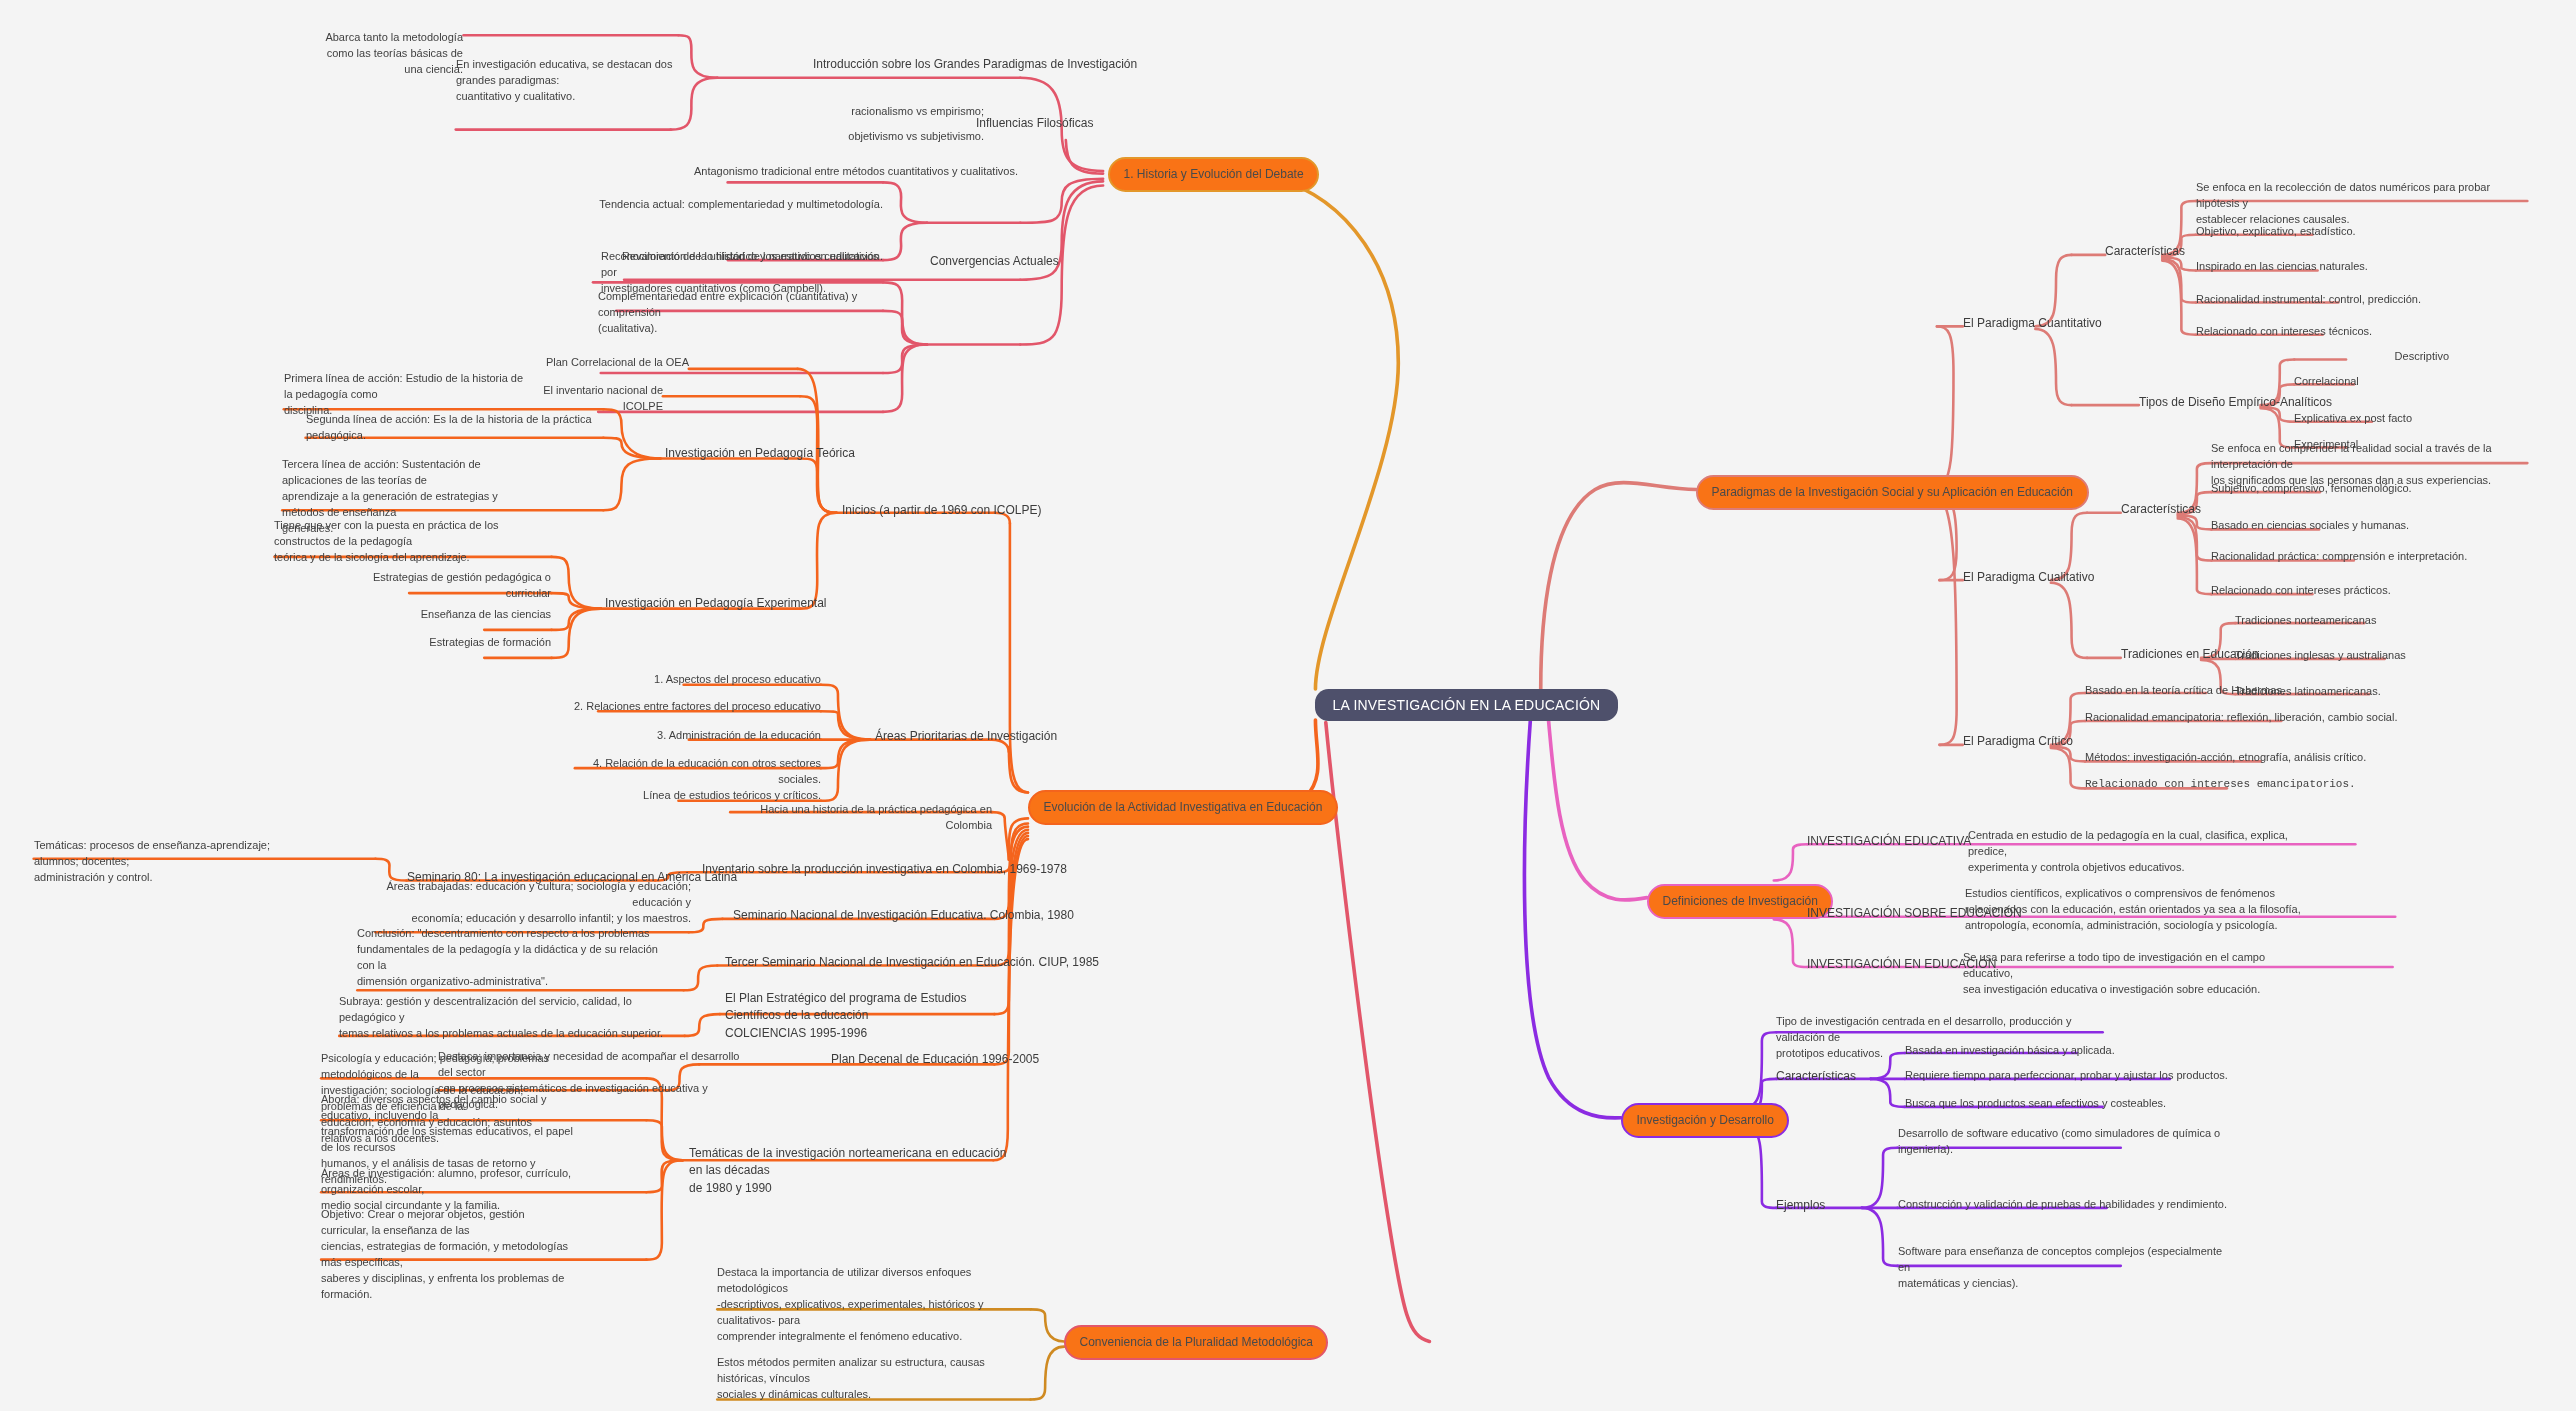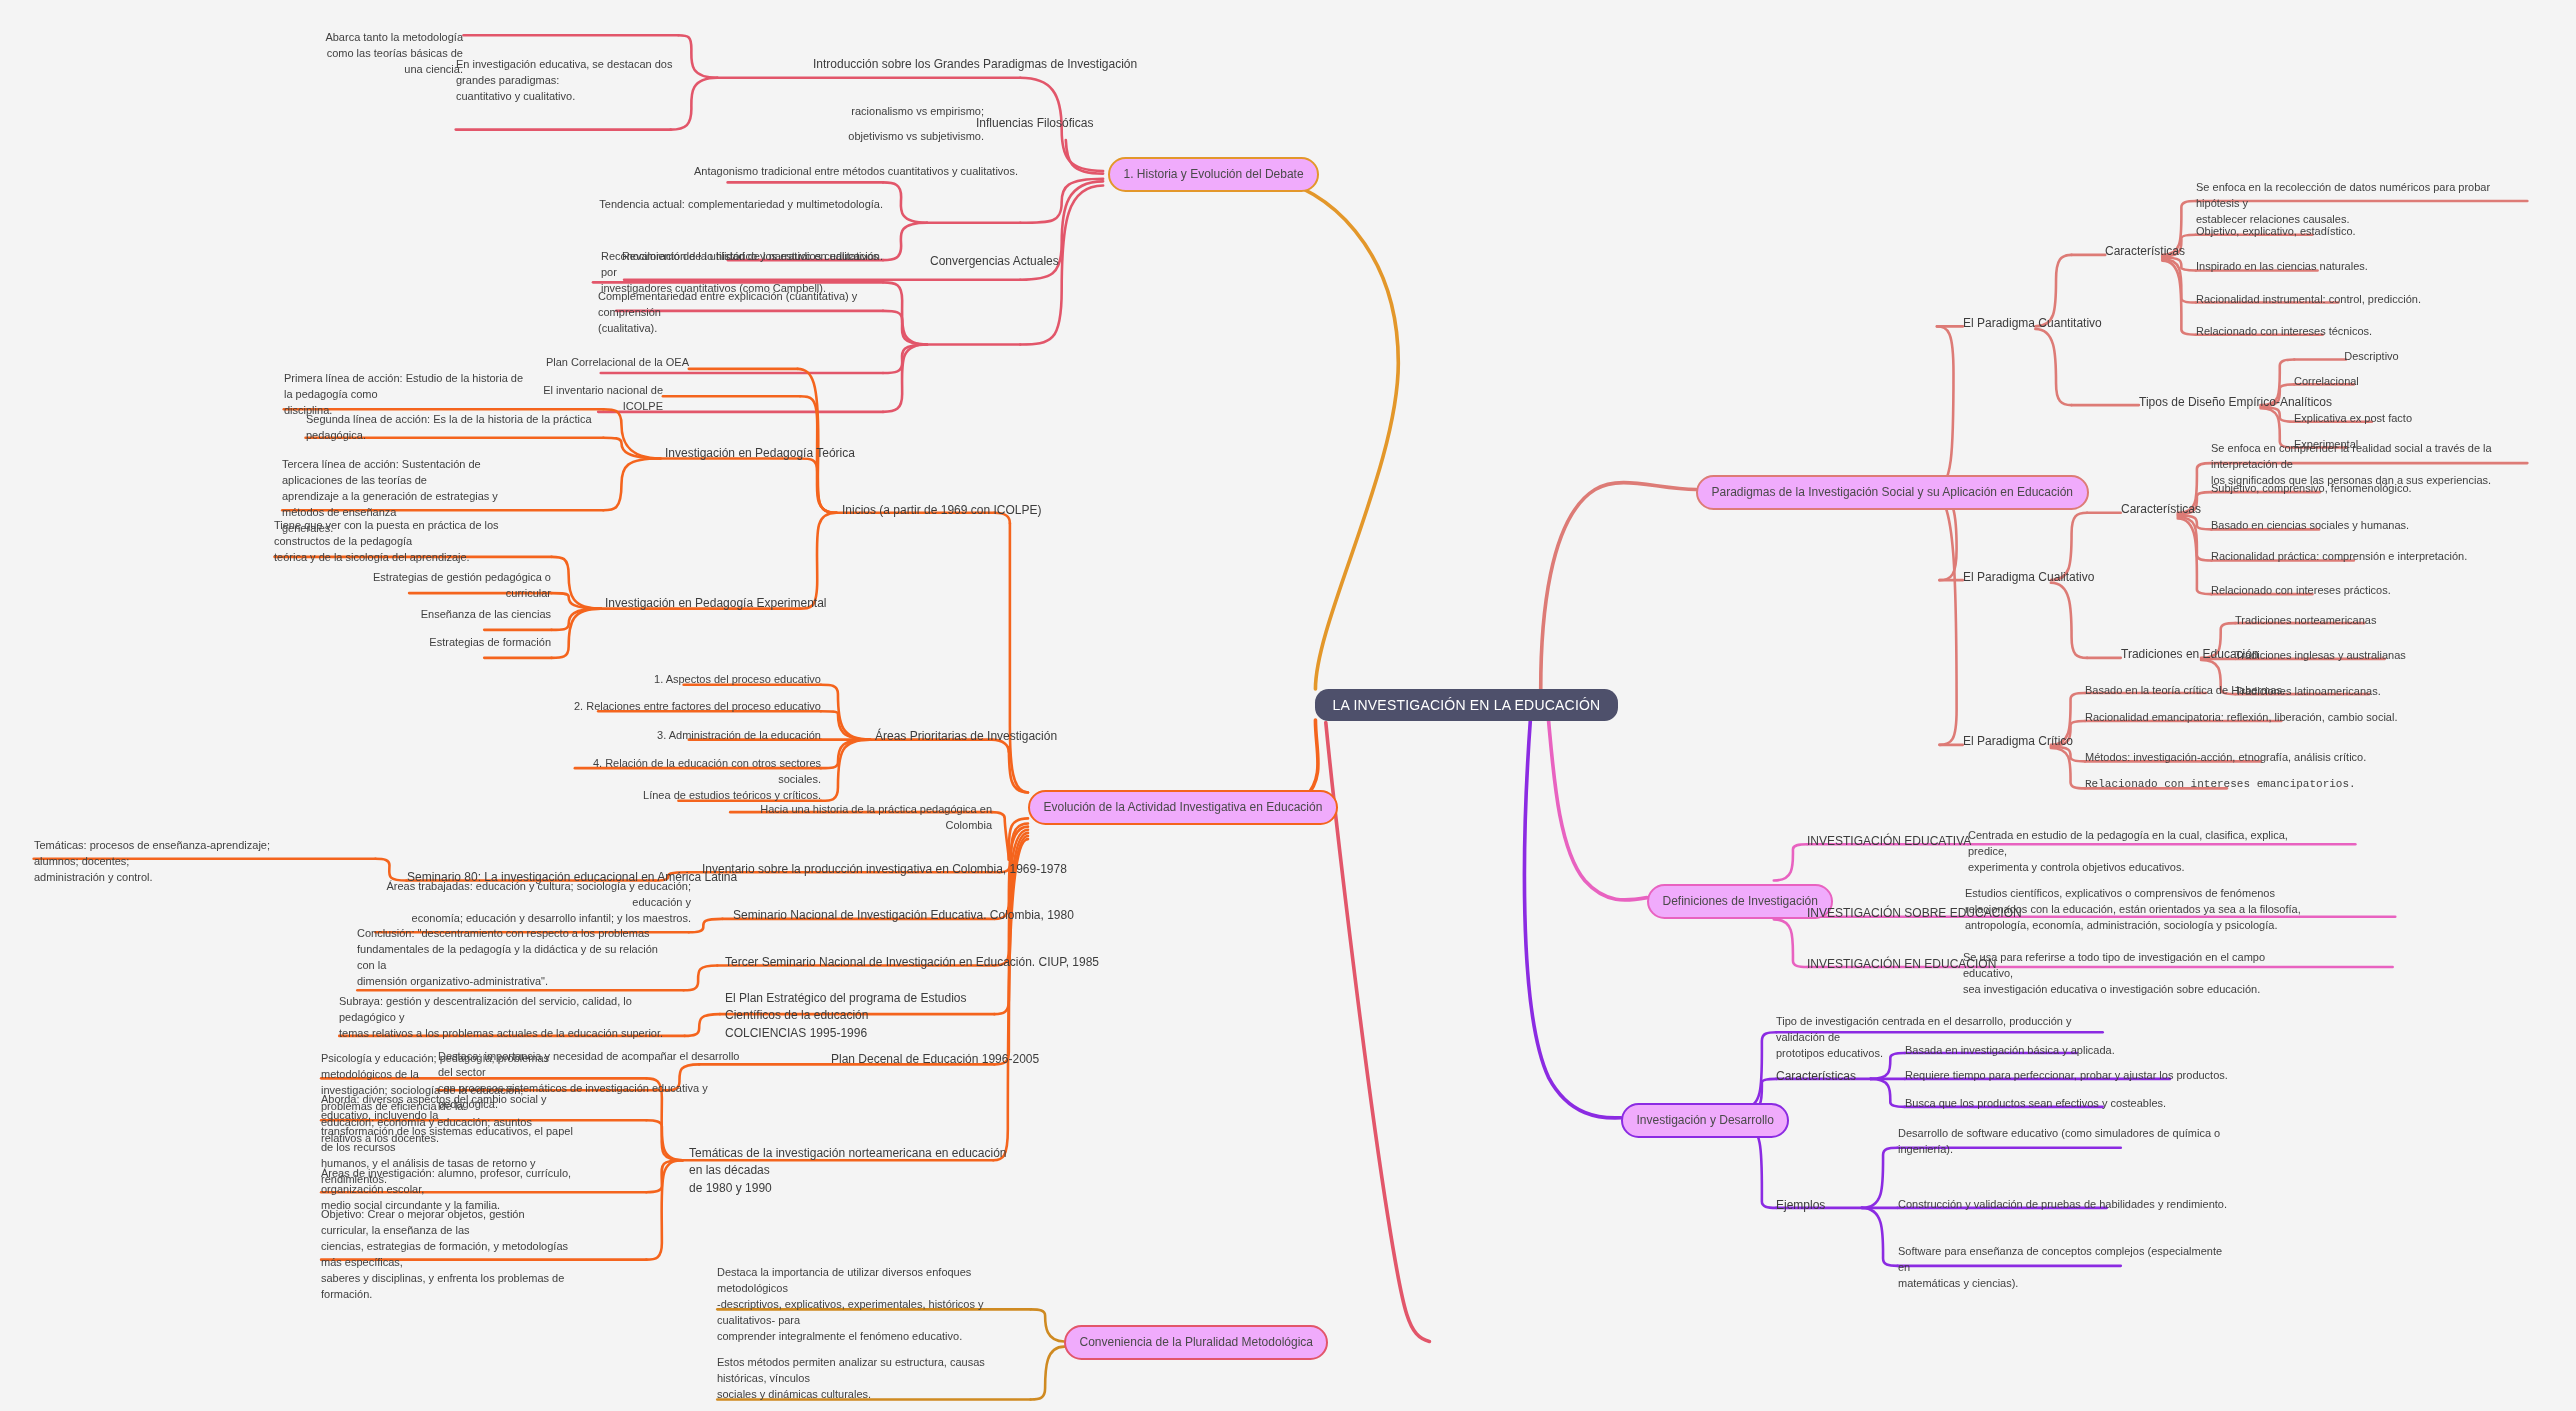--- a/index.html
+++ b/index.html
@@ -33,21 +33,21 @@
     color: #3f3f3f;
   }
   .leaf.r { text-align: right; }
   .leaf.l { text-align: left; }
   .mid {
     font-size: 12px;
     color: #3c3c3c;
   }
   
   .pill {
-    background: #f0abfc;
+    background: #f97316;
     border-radius: 21px;
     border: 2.1px solid #cccccc;
     padding: 6.7px 13.5px;
     font-size: 12px;
     color: #4a4a4a;
     display: inline-block;
     white-space: nowrap;
   }
   .pill.orange  { border-color: #e3972a; }
   .pill.orange2 { border-color: #f4641d; }
@@ -420,21 +420,21 @@
 
   <div class="node mid" style="left:2105px; top:243px;">Características</div>
   <div class="node leaf" style="left:2196px; top:180px; width:331px; text-align:left;">Se enfoca en la recolección de datos numéricos para probar hipótesis y
 establecer relaciones causales.</div>
   <div class="node leaf" style="left:2196px; top:224px; width:331px; text-align:left;">Objetivo, explicativo, estadístico.</div>
   <div class="node leaf" style="left:2196px; top:259px; width:331px; text-align:left;">Inspirado en las ciencias naturales.</div>
   <div class="node leaf" style="left:2196px; top:292px; width:331px; text-align:left;">Racionalidad instrumental: control, predicción.</div>
   <div class="node leaf" style="left:2196px; top:324px; width:331px; text-align:left;">Relacionado con intereses técnicos.</div>
 
   <div class="node mid" style="left:2139px; top:394px;">Tipos de Diseño Empírico-Analíticos</div>
-  <div class="node leaf" style="left:2294px; top:349px; width:155px; text-align:center;">Descriptivo</div>
+  <div class="node leaf" style="left:2294px; top:349px; width:155px; text-align:right;">Descriptivo</div>
   <div class="node leaf" style="left:2294px; top:374px; width:155px; text-align:left;">Correlacional</div>
   <div class="node leaf" style="left:2294px; top:411px; width:166px; text-align:left;">Explicativa ex post facto</div>
   <div class="node leaf" style="left:2294px; top:437px; width:155px; text-align:left;">Experimental</div>
 
   <div class="node mid" style="left:1963px; top:569px;">El Paradigma Cualitativo</div>
 
   <div class="node mid" style="left:2121px; top:501px;">Características</div>
   <div class="node leaf" style="left:2211px; top:441px; width:331px; text-align:left;">Se enfoca en comprender la realidad social a través de la interpretación de
 los significados que las personas dan a sus experiencias.</div>
   <div class="node leaf" style="left:2211px; top:481px; width:331px; text-align:left;">Subjetivo, comprensivo, fenomenológico.</div>

